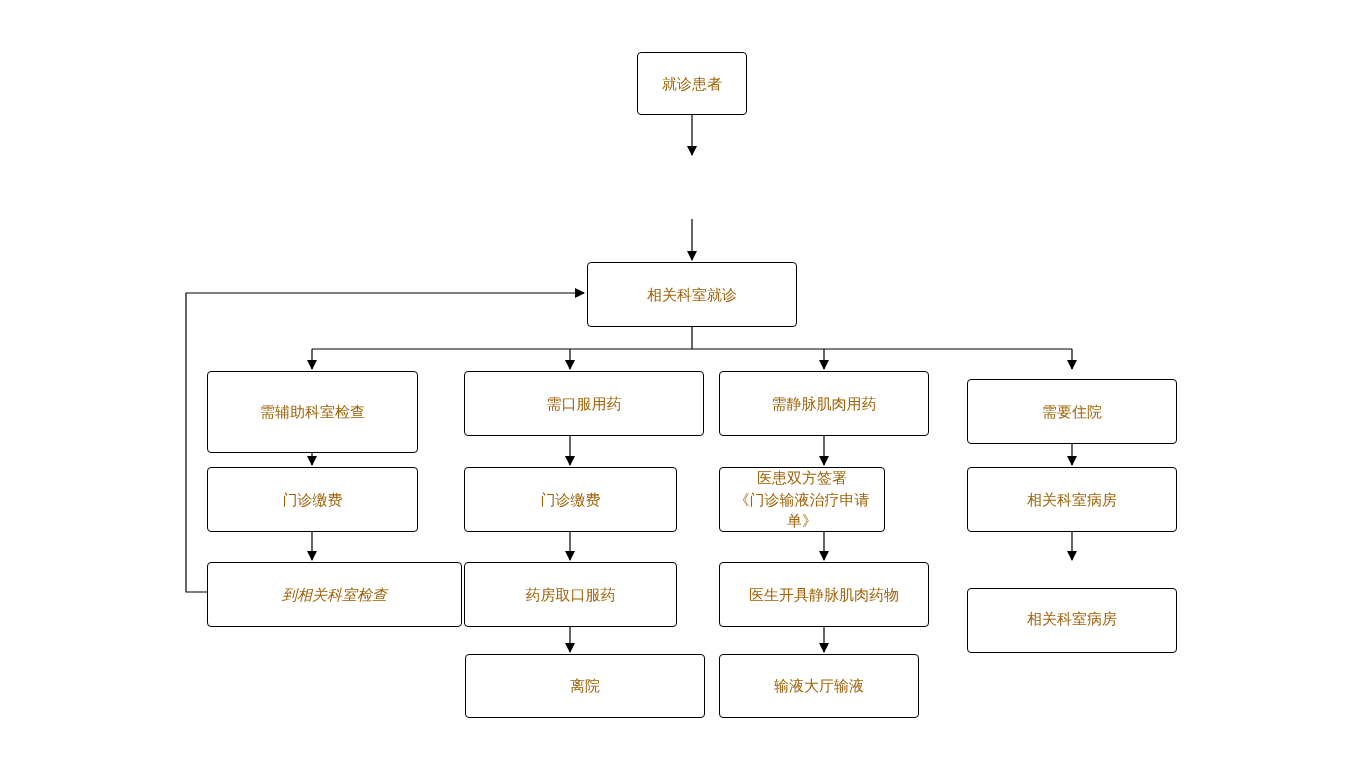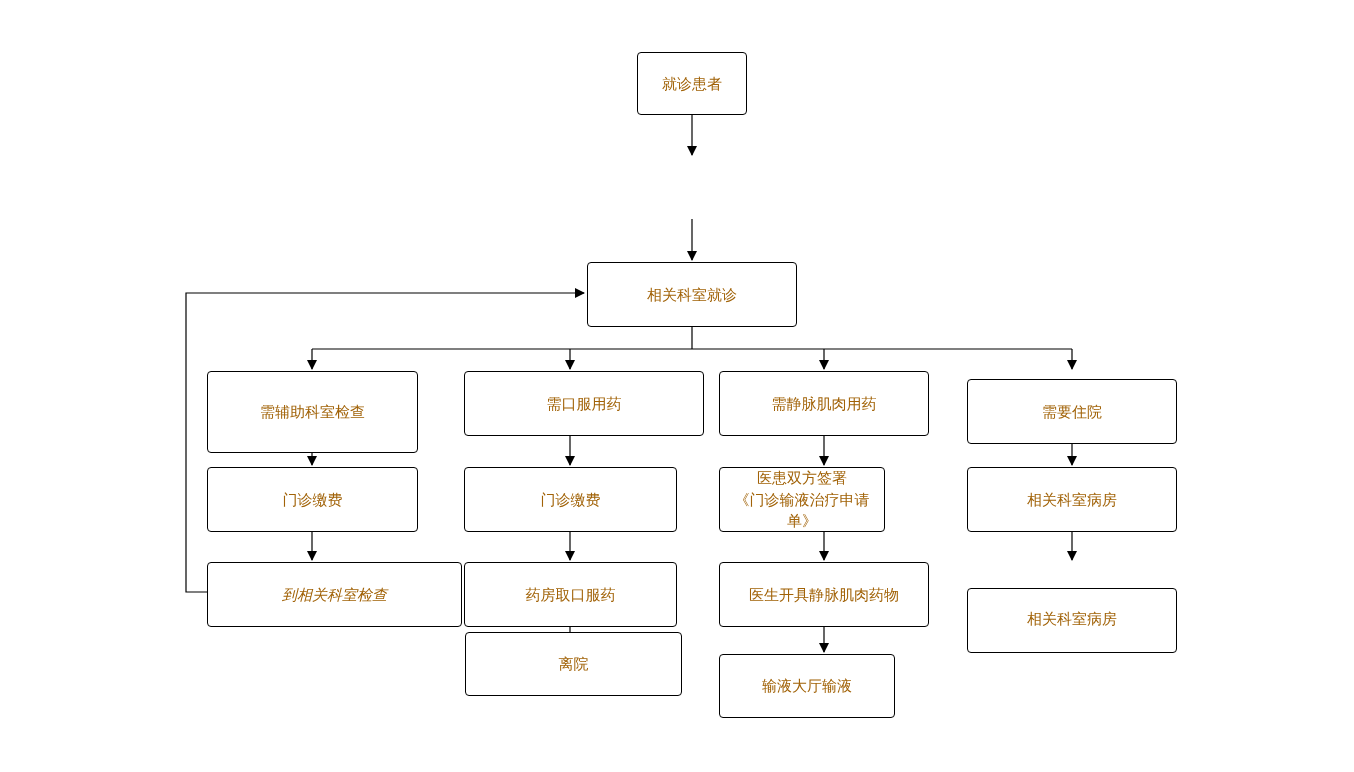--- a/index.html
+++ b/index.html
@@ -102,17 +102,17 @@
   <div class="node" style="left:967px; top:467px; width:210px; height:65px;">相关科室病房</div>
 
   <div class="node" style="left:207px; top:562px; width:255px; height:65px;font-style:italic;">到相关科室检查</div>
 
   <div class="node" style="left:719px; top:562px; width:210px; height:65px;">医生开具静脉肌肉药物</div>
 
   <div class="node" style="left:464px; top:562px; width:213px; height:65px;">药房取口服药</div>
 
   <div class="node" style="left:967px; top:588px; width:210px; height:65px;font-family:Liberation Mono, monospace;">相关科室病房</div>
 
-  <div class="node" style="left:465px; top:632px; width:217px; height:64px;">离院</div>
+  <div class="node" style="left:465px; top:654px; width:240px; height:64px;">离院</div>
 
-  <div class="node" style="left:719px; top:654px; width:176px; height:64px;">输液大厅输液</div>
+  <div class="node" style="left:719px; top:654px; width:200px; height:64px;">输液大厅输液</div>
 
 </div>
 
 </body></html>

